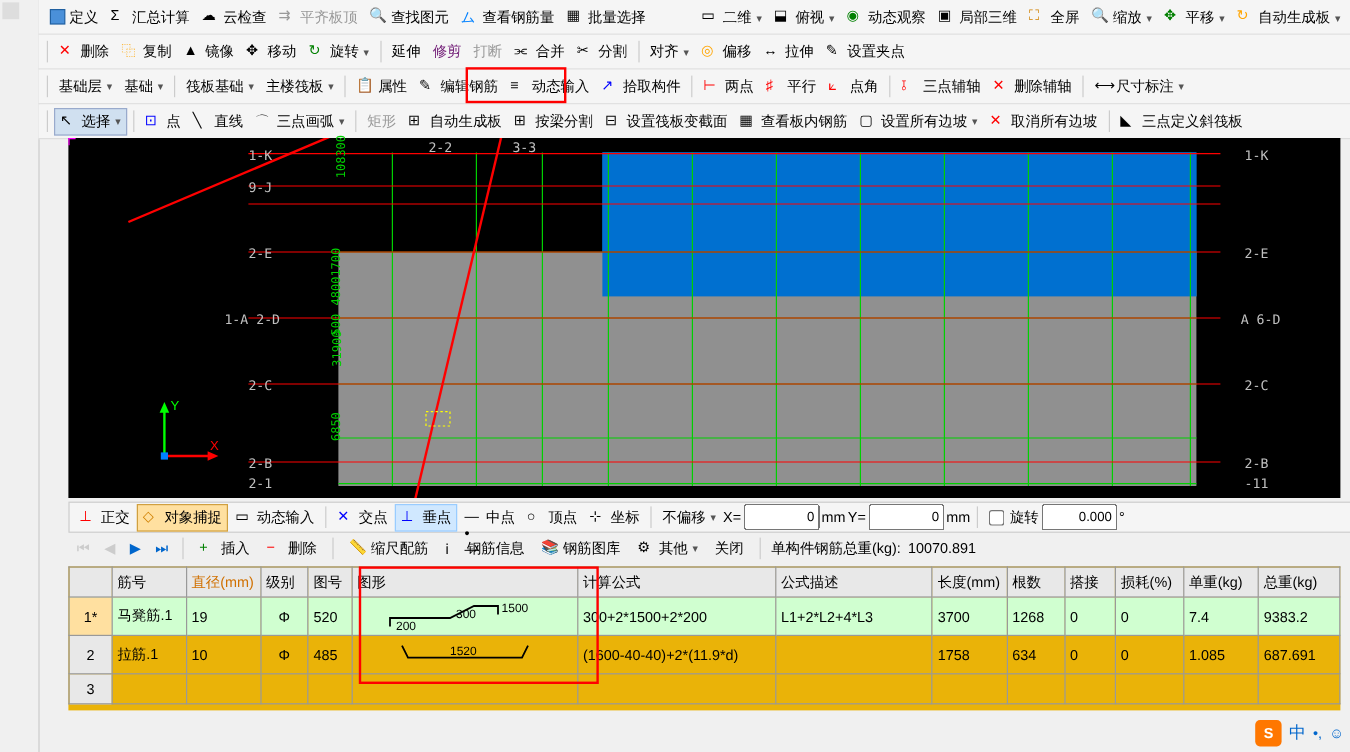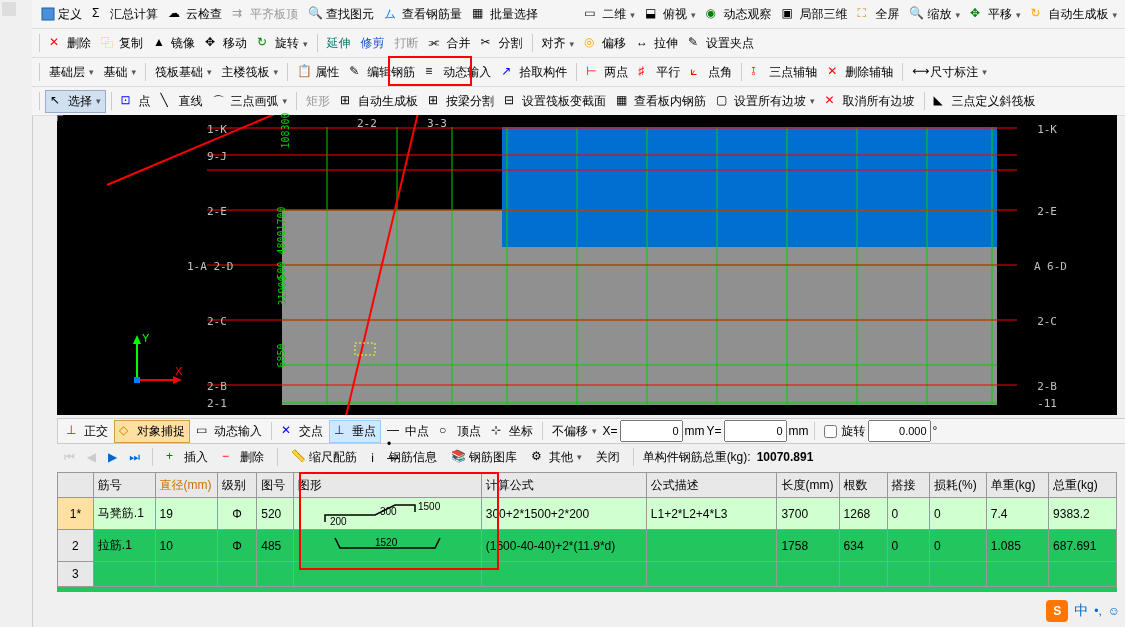--- a/index.html
+++ b/index.html
@@ -71,21 +71,21 @@
   width: 1060px; height: 24px;
   display: flex;
   align-items: center;
   padding: 0 4px;
   gap: 6px;
 }
 .table-area {
   position: absolute;
   left: 25px; top: 472px;
   width: 1060px; height: 120px;
-  background: #22c55e;
+  background: #eab308;
 }
 table { border-collapse: collapse; width: 100%; font-size: 12px; }
 th, td { border: 1px solid #999; padding: 2px 4px; text-align: left; height: 20px; }
 th { background: #e8e8e8; font-weight: normal; }
 .row-sel { background: #d0ffd0; }
 .orange { color: #d07000; }
 .input-small { width: 55px; height: 16px; font-size: 11px; text-align: right; }
 .coord-axis {
   position: absolute;
   left: 70px; bottom: 25px;
@@ -210,24 +210,24 @@
   <span class="tb-item">
         <span class="icon">✥</span>
         <span>移动</span>
       </span>
   <span class="tb-item">
         <span class="icon" style="color:green">↻</span>
         <span>旋转</span>
         <span class="chev"></span>
       </span>
   <span class="sep"></span>
-  <span class="tb-item" style="color:#0f766e">
+  <span class="tb-item" style="color:#000000">
         <span>延伸</span>
       </span>
-  <span class="tb-item" style="color:#1d4ed8">
+  <span class="tb-item" style="color:#701a75">
         <span>修剪</span>
       </span>
   <span class="tb-item" style="color:#999">
         <span>打断</span>
       </span>
   <span class="tb-item">
         <span class="icon">⫘</span>
         <span>合并</span>
       </span>
   <span class="tb-item">
@@ -544,21 +544,21 @@
       </span>
   <span class="tb-item chev">
         <span class="icon">⚙</span>
         <span>其他</span>
       </span>
   <span class="tb-item">
         <span>关闭</span>
       </span>
   <span class="sep"></span>
   <span>单构件钢筋总重(kg):</span>
-  <span style="font-weight:bold">10070.891</span>
+  <span style="font-weight:normal">10070.891</span>
 </div>
 
 <div class="table-area">
 <table>
   <thead>
     <tr>
       <th style="width:28px"></th>
       <th style="width:55px">筋号</th>
       <th style="width:55px" class="orange">直径(mm)</th>
       <th style="width:32px">级别</th>

